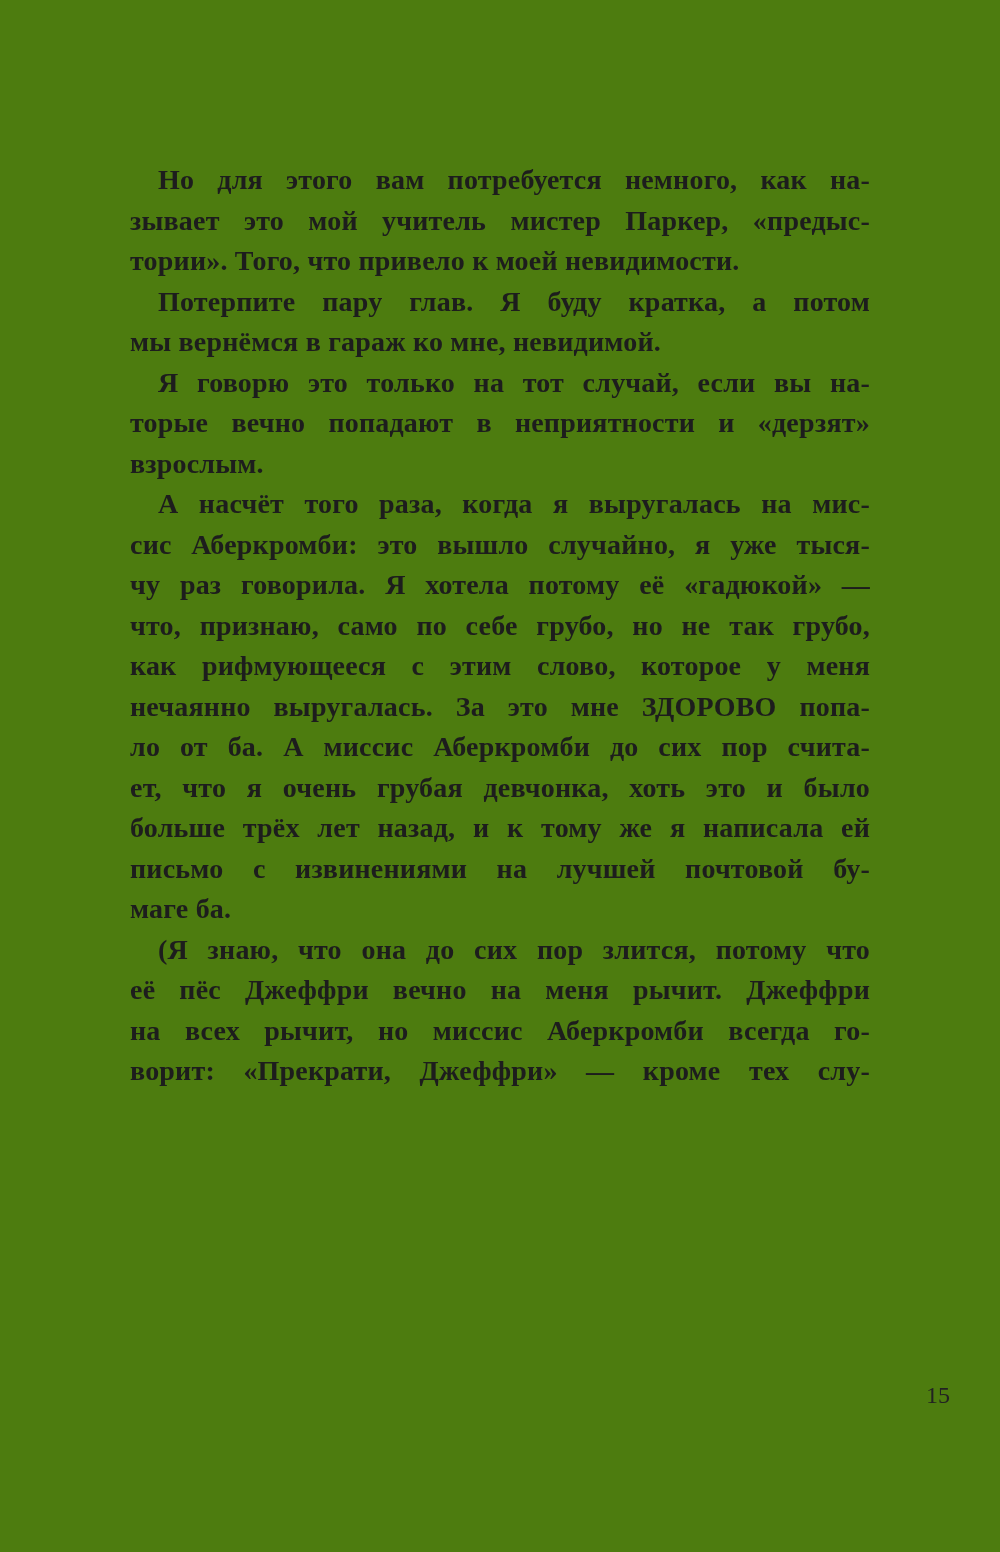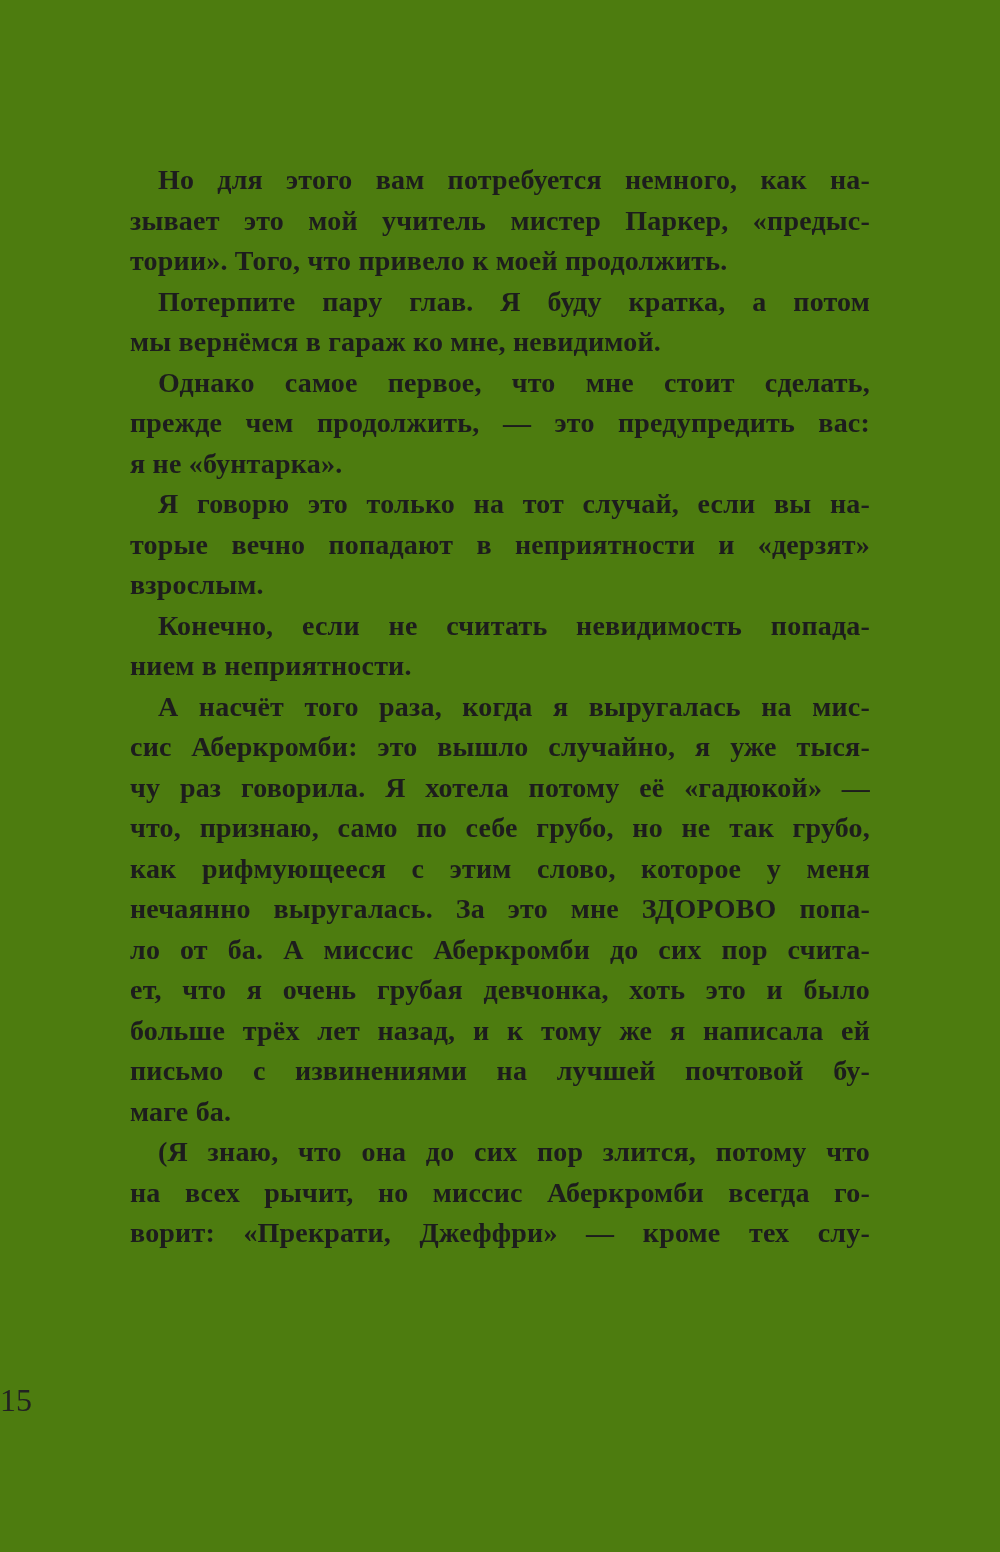--- a/index.html
+++ b/index.html
@@ -32,67 +32,59 @@
     text-align-last: justify;
     white-space: normal;
   }
   .line.first { text-indent: 28px; }
   .line.last { text-align-last: left; }
   .page-number {
     position: absolute;
     top: 1382px;
     left: 0;
     width: 950px; 
-    text-align: left;
-    font-size: 32px;
+    text-align: right;
+    font-size: 24px;
     font-weight: 400;
     color: #222222;
   }
 </style>
 </head>
 <body>
 
 <div class="book-page">
   <div class="text-block">
       <div class="paragraph">
         <div class="line first">Но для этого вам потребуется немного, как на-</div>
         <div class="line">зывает это мой учитель мистер Паркер, «предыс-</div>
-        <div class="line last">тории». Того, что привело к моей продолжить.</div>
+        <div class="line last">тории». Того, что привело к моей невидимости.</div>
       </div>
       <div class="paragraph">
         <div class="line first">Потерпите пару глав. Я буду кратка, а потом</div>
         <div class="line last">мы вернёмся в гараж ко мне, невидимой.</div>
       </div>
       <div class="paragraph">
-        <div class="line first">Однако самое первое, что мне стоит сделать,</div>
-        <div class="line">прежде чем продолжить, — это предупредить вас:</div>
-        <div class="line last">я не «бунтарка».</div>
-      </div>
-      <div class="paragraph">
         <div class="line first">Я говорю это только на тот случай, если вы на-</div>
         <div class="line">торые вечно попадают в неприятности и «дерзят»</div>
         <div class="line last">взрослым.</div>
-      </div>
-      <div class="paragraph">
-        <div class="line first">Конечно, если не считать невидимость попада-</div>
-        <div class="line last">нием в неприятности.</div>
       </div>
       <div class="paragraph">
         <div class="line first">А насчёт того раза, когда я выругалась на мис-</div>
         <div class="line">сис Аберкромби: это вышло случайно, я уже тыся-</div>
         <div class="line">чу раз говорила. Я хотела потому её «гадюкой» —</div>
         <div class="line">что, признаю, само по себе грубо, но не так грубо,</div>
         <div class="line">как рифмующееся с этим слово, которое у меня</div>
         <div class="line">нечаянно выругалась. За это мне ЗДОРОВО попа-</div>
         <div class="line">ло от ба. А миссис Аберкромби до сих пор счита-</div>
         <div class="line">ет, что я очень грубая девчонка, хоть это и было</div>
         <div class="line">больше трёх лет назад, и к тому же я написала ей</div>
         <div class="line">письмо с извинениями на лучшей почтовой бу-</div>
         <div class="line last">маге ба.</div>
       </div>
       <div class="paragraph">
         <div class="line first">(Я знаю, что она до сих пор злится, потому что</div>
+        <div class="line">её пёс Джеффри вечно на меня рычит. Джеффри</div>
         <div class="line">на всех рычит, но миссис Аберкромби всегда го-</div>
         <div class="line">ворит: «Прекрати, Джеффри» — кроме тех слу-</div>
       </div>
     </div>
   <div class="page-number">15</div>
 </div>
 
 </body></html>

